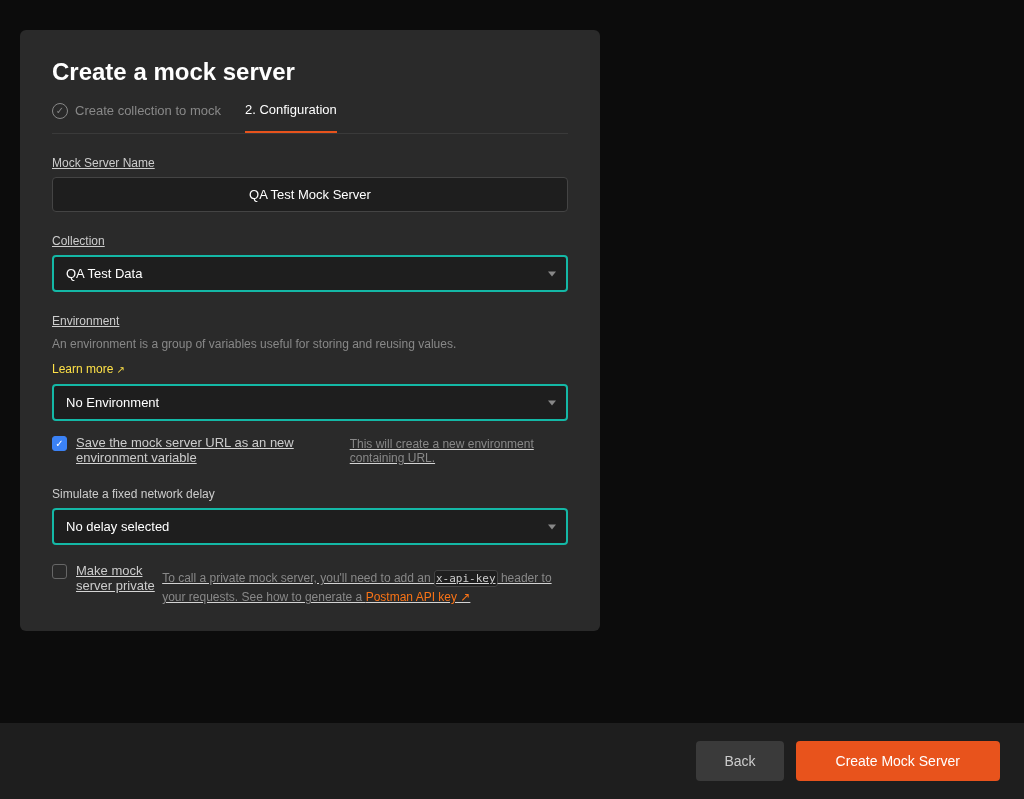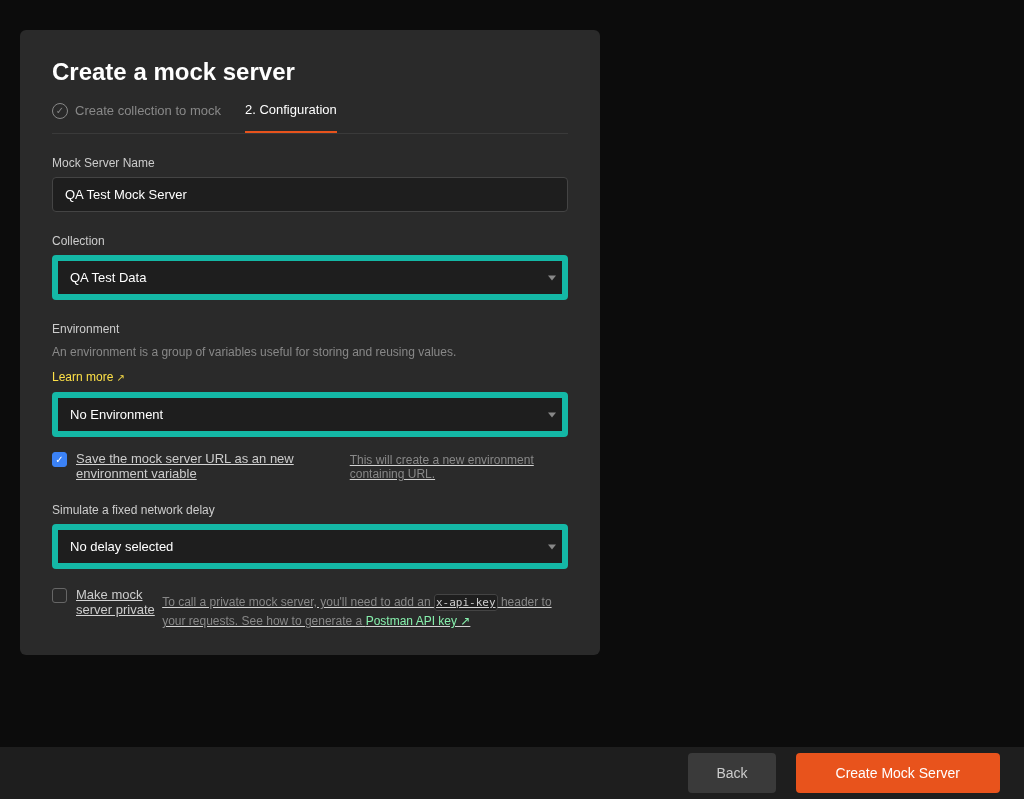--- a/index.html
+++ b/index.html
@@ -93,37 +93,39 @@
     .form-section {
       margin-top: 22px;
     }
 
     .form-label {
       font-size: 12px;
       color: #cccccc;
       font-weight: 500;
       margin-bottom: 7px;
       display: block;
+      text-decoration: underline;
     }
 
     .form-input {
       width: 100%;
       background-color: #1e1e1e;
       border: 1px solid #444;
       border-radius: 4px;
       color: #ffffff;
       font-size: 13px;
       padding: 9px 12px;
       outline: none;
+      text-align: center;
     }
 
     .form-select {
       width: 100%;
       background-color: #1e1e1e;
-      border: 6px solid #14b8a6;
+      border: 2px solid #14b8a6;
       border-radius: 4px;
       color: #ffffff;
       font-size: 13px;
       padding: 9px 12px;
       outline: none;
       appearance: none;
       cursor: pointer;
       position: relative;
     }
 
@@ -239,34 +241,34 @@
       background-color: #1e1e1e;
       border: 1px solid #444;
       border-radius: 3px;
       padding: 1px 1px;
       font-family: monospace;
       font-size: 11px;
       color: #cccccc;
     }
 
     .private-server-desc a {
-      color: #86efac;
+      color: #f97316;
       text-decoration: none;
     }
 
     .footer-buttons {
       position: absolute;
       bottom: 0;
       right: 0;
       width: 1024px;
       display: flex;
       justify-content: flex-end;
       align-items: center;
-      gap: 20px;
-      padding: 6px 24px;
+      gap: 12px;
+      padding: 18px 24px;
       background-color: #1e1e1e;
     }
 
     .btn-back {
       background-color: #3a3a3a;
       color: #cccccc;
       border: none;
       border-radius: 4px;
       padding: 12px 28px;
       font-size: 14px;

